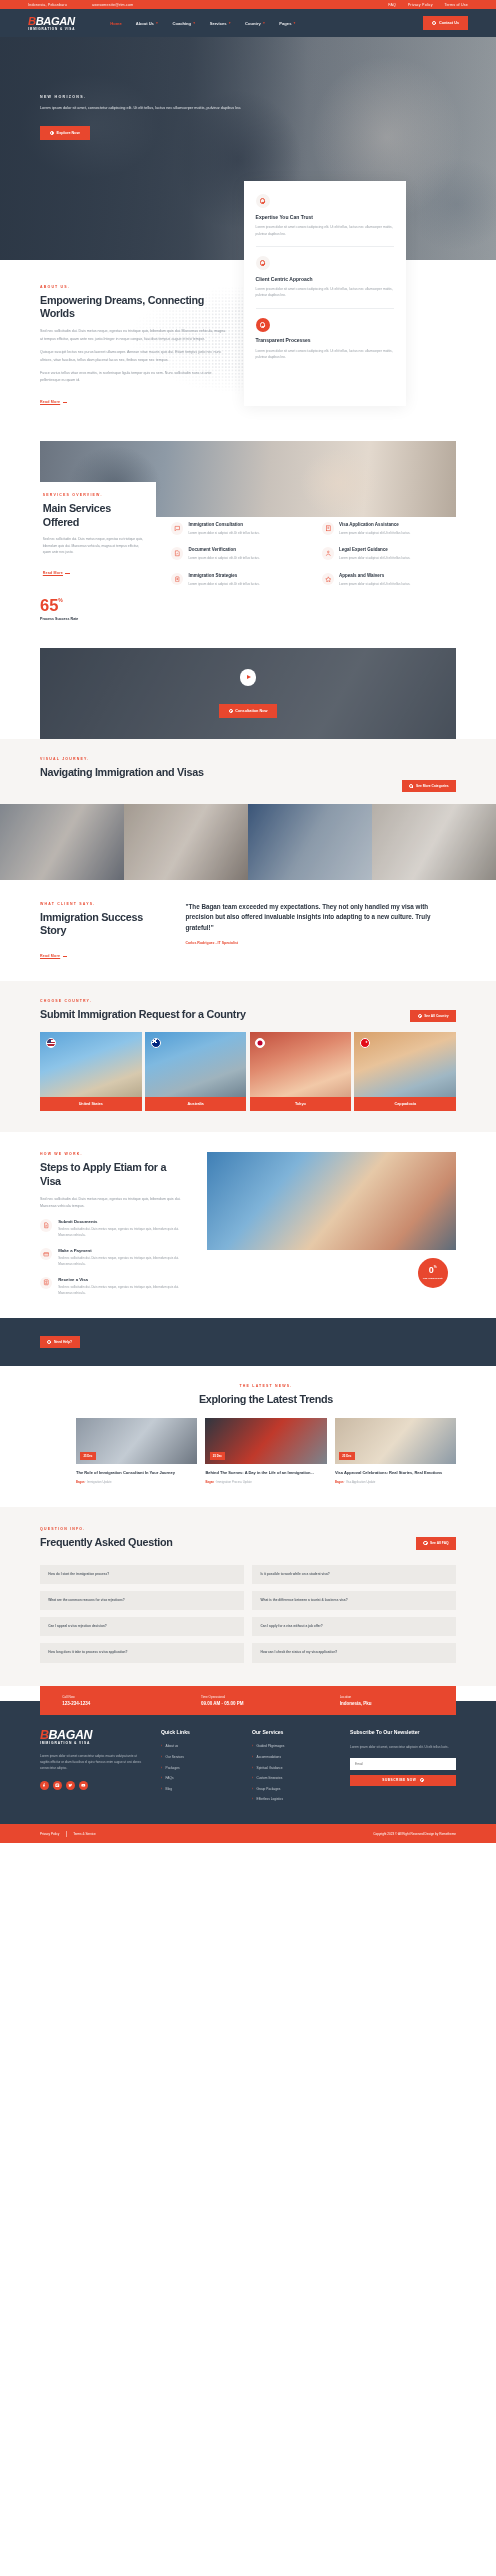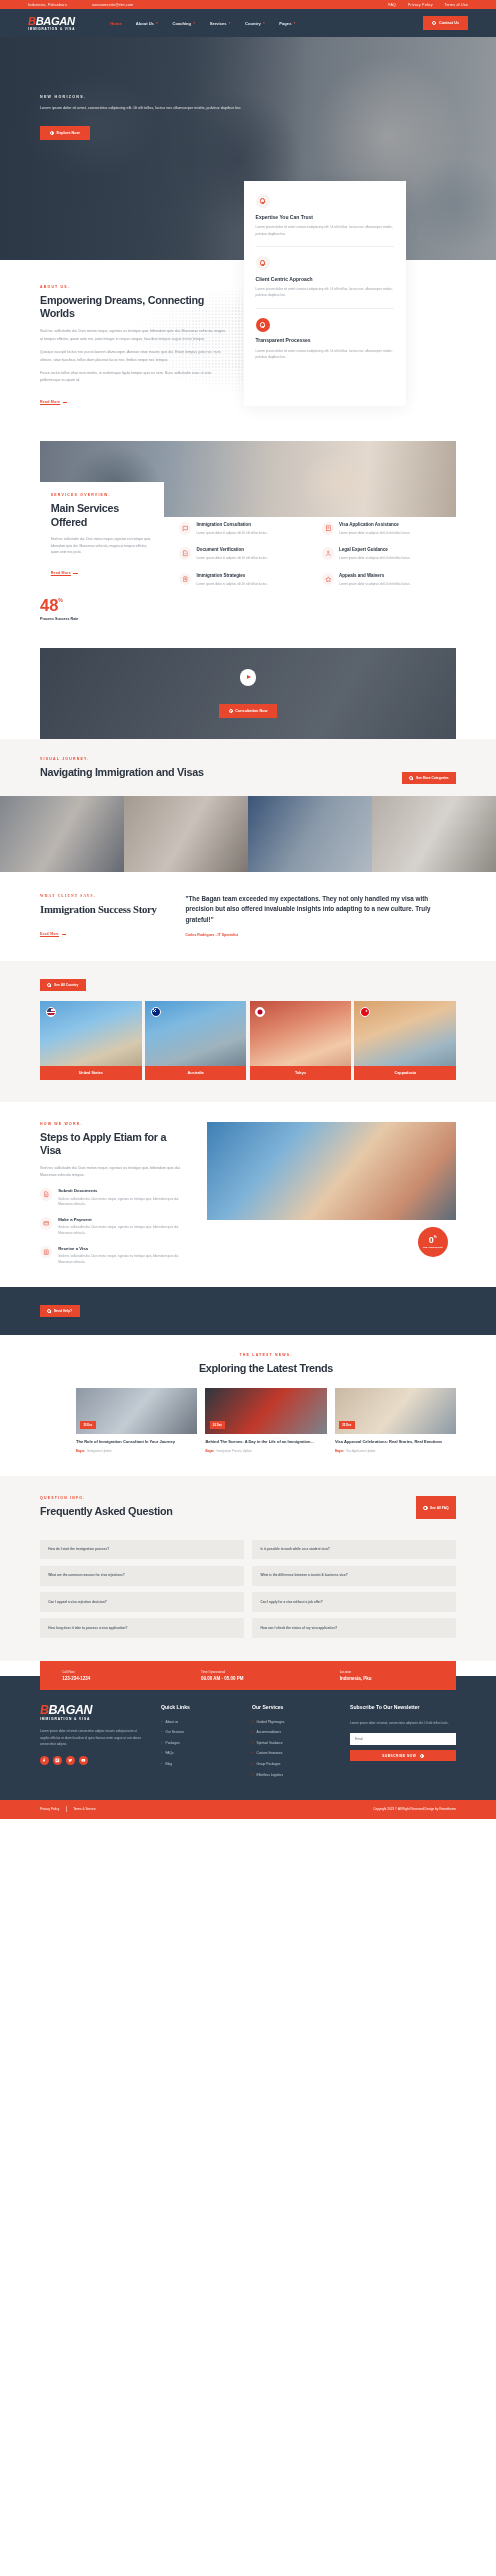--- a/index.html
+++ b/index.html
@@ -174,21 +174,21 @@
   .services { position: relative; padding: 15px 0 21.5px; background: #fff; }
   .svc-photo {
     margin: 0 40px; height: 76px; position: relative; overflow: hidden;
     background: linear-gradient(95deg,#6b7480 0%,#8e9aa6 30%,#c9c2bb 55%,#e3d9ce 78%,#b5a99c 100%);
   }
   .svc-photo::after {
     content:""; position:absolute; inset:0;
     background: radial-gradient(ellipse 58px 50px at 72% 55%, rgba(230,215,200,.75), transparent 68%),
                 radial-gradient(ellipse 66px 58px at 18% 60%, rgba(70,82,96,.6), transparent 70%);
   }
-  .svc-row { display: flex; padding: 0 40px; margin-top: -35px; position: relative; z-index: 3; gap: 15px; }
+  .svc-row { display: flex; padding: 0 32px; margin-top: -35px; position: relative; z-index: 3; gap: 15px; }
   .svc-card { width: 124px; background: #fff; padding: 10.8px 10.8px 11.6px; }
   .svc-card .body-txt { font-size: 3.3px; line-height: 1.95; }
   .svc-list { flex: 1; padding-top: 40px; display: grid; grid-template-columns: 1fr 1fr; gap: 9px 8.3px; }
   .svc-item { display: flex; gap: 5px; }
   .svc-ic {
     width: 12.4px; height: 12.4px; border-radius: 50%; background: #fbf3f1;
     display:flex; align-items:center; justify-content:center; flex: none;
   }
   .svc-ic svg { width: 6.6px; height: 6.6px; }
   .svc-item h4 { font-size: 4.5px; font-weight: 800; line-height: 1.25; color: #2b3440; margin-bottom: 3.3px; }
@@ -231,21 +231,21 @@
   .gal-strip { display: flex; height: 76px; }
   .gal-strip .gi { flex: 1; position: relative; }
   .gi.g1 { background: linear-gradient(120deg,#8d9298,#cfc8c0,#6d7179); }
   .gi.g2 { background: linear-gradient(120deg,#b4a99c,#e0d6cb,#8a8077); }
   .gi.g3 { background: linear-gradient(120deg,#3d5a80,#98a8b8,#c3cdd6); }
   .gi.g4 { background: linear-gradient(120deg,#c8c0b6,#efe9e1,#9b958c); }
   .gi::after { content:""; position:absolute; inset:0; background: rgba(40,50,62,.12); }
 
   
   .testi { background: #fff; padding: 21.5px 40px 21.5px; display: flex; gap: 21.5px; }
-  .testi-left { width: 124px; font-family: Liberation Serif, serif; }
+  .testi-left { width: 124px; }
   .testi-right { flex: 1; }
   .quote {
     font-size: 6.3px; line-height: 1.72; color: #2b3440; font-weight: 600;
     margin-bottom: 7.4px;
   }
   .q-author { font-size: 3.5px; font-weight: 800; color: #2b3440; }
   .q-author span { color: #e8472e; }
 
   
   .countries { background: #f7f5f3; padding: 18px 0 21.5px; }
@@ -321,21 +321,21 @@
   .post-date {
     position: absolute; left: 4.1px; bottom: 4.1px; background: #e8472e; color: #fff;
     font-size: 2.8px; font-weight: 700; padding: 2.1px 3.3px;
   }
   .post h4 { font-size: 4px; font-weight: 800; line-height: 1.5; color: #2b3440; margin: 5.8px 0 4.1px; }
   .post .meta { font-size: 2.8px; color: #a2a8af; }
   .post .meta b { color: #e8472e; font-weight: 700; }
 
   
   .faq { background: #f7f5f3; padding: 20px 40px 23px; }
-  .faq-head { display: flex; margin-bottom: 21px; }
+  .faq-head { display: flex; align-items: flex-end; margin-bottom: 15px; }
   .faq-head .fhl { flex: 1; }
   .faq-grid { display: grid; grid-template-columns: 1fr 1fr; gap: 6.6px 8.3px; }
   .faq-q {
     background: #eceae7; color: #5d656d; font-size: 3.2px; font-weight: 600;
     padding: 7.4px 8.3px; line-height: 1.5;
   }
 
   
   .footer-wrap { position: relative; }
   .fstrip {
@@ -570,38 +570,38 @@
               </svg>
             </div>
           <div>
               <h4>Appeals and Waivers</h4>
               <p>Lorem ipsum dolor si adipisci elit.Ut elit tellus luctus.</p>
             </div>
         </div>
       </div>
     </div>
     <div class="stat">
-      <span class="num">48</span><span class="pct">%</span>
+      <span class="num">65</span><span class="pct">%</span>
       <div class="cap">Process Success Rate</div>
     </div>
   </div>
 
   <div class="cta">
     <div class="cta-play"></div>
     <div class="btn-red">
       <span class="dot-ic"></span>
       <span>Consultation Now</span>
     </div>
   </div>
 
   <div class="gallery-sec">
     <div class="gal-head">
       <div class="ghl">
         <div class="label-red">VISUAL JOURNEY.</div>
-        <h2 class="sec" style="margin-bottom:5px">Navigating Immigration and Visas</h2>
+        <h2 class="sec" style="margin-bottom:13px">Navigating Immigration and Visas</h2>
       </div>
       <div class="btn-sm">
         <span class="dot-ic"></span>
         <span>See More Categories</span>
       </div>
     </div>
     <div class="gal-strip">
       <div class="gi g1"></div>
       <div class="gi g2"></div>
       <div class="gi g3"></div>
@@ -621,20 +621,24 @@
       <div class="quote">"The Bagan team exceeded my expectations. They not only handled my visa with precision but also offered invaluable insights into adapting to a new culture. Truly grateful!"</div>
       <div class="q-author">
         <span>Carlos Rodriguez</span>
         <span> - <span>IT Specialist</span></span>
       </div>
     </div>
   </div>
 
   <div class="countries">
     <div class="ctry-head">
+      <div class="chl">
+        <div class="label-red">CHOOSE COUNTRY.</div>
+        <h2 class="sec" style="margin-bottom:0">Submit Immigration Request for a Country</h2>
+      </div>
       <div class="btn-sm">
         <span class="dot-ic"></span>
         <span>See All Country</span>
       </div>
     </div>
     <div class="ctry-row">
       <div class="ctry c1">
         <div class="ctry-img">
             <div class="flag f-us"></div>
           </div>

